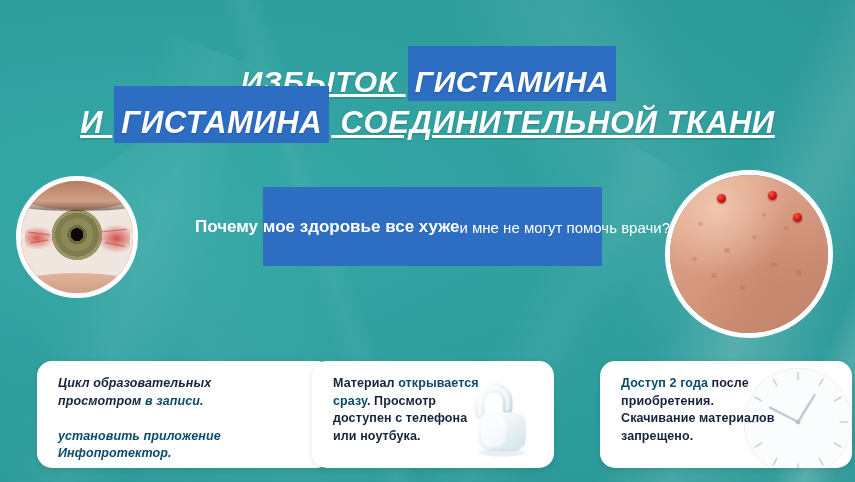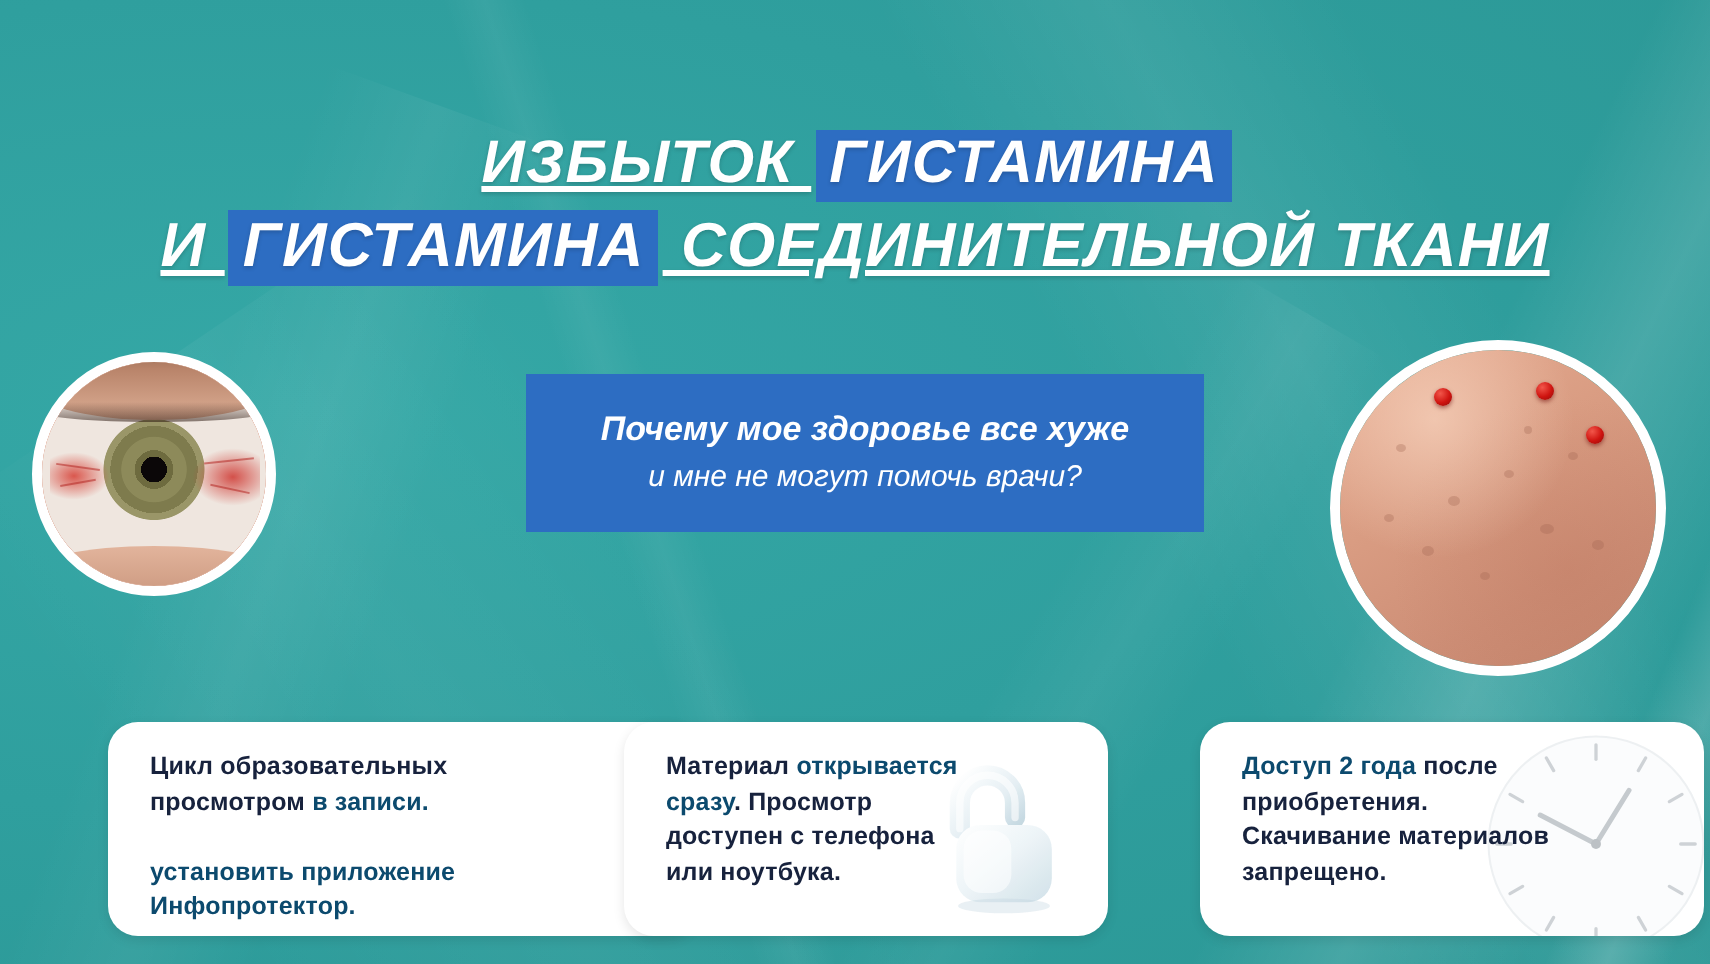--- a/index.html
+++ b/index.html
@@ -36,21 +36,21 @@
     position:absolute;left:0;right:0;top:64px;text-align:center;
     z-index:6;pointer-events:none;
   }
   .hl-line{
     display:block;white-space:nowrap;
     font-size:30px;line-height:36px;font-weight:bold;font-style:italic;
     letter-spacing:.6px;color:#ffffff;
     text-shadow:0 1px 2px rgba(0,0,0,.18);
   }
   .hl-line.l2{font-size:31px;line-height:38px;margin-top:4px;}
-  .hi{background:#2d6dc2;padding:0 7px 3px 7px;}
+  .hi{background:#2d6dc2;padding:19px 7px 3px 7px;}
   .hl-line .pl{padding:2px 2px 3px 2px;text-decoration:underline;}
 
   
   #eye-circle{
     position:absolute;left:16px;top:176px;width:122px;height:122px;border-radius:50%;
     border:5px solid #ffffff;box-sizing:border-box;overflow:hidden;z-index:5;
     background:#d9a288;
   }
   .eye-img{position:absolute;inset:0;
     background:
@@ -87,35 +87,35 @@
   }
   .pore{position:absolute;border-radius:50%;background:rgba(160,100,80,.30);}
   .angioma{position:absolute;border-radius:50%;
     background:radial-gradient(circle at 35% 30%, #f2564a 0%, #cf1410 55%, #8e0b09 100%);
     box-shadow:0 1px 2px rgba(110,10,8,.55);}
 
   
   #question-box{
     position:absolute;left:263px;top:187px;width:339px;height:79px;
     background:#2d6dc2;z-index:6;
-    display:flex;flex-direction:column;align-items:center;justify-content:center;font-style:italic;
+    display:flex;flex-direction:row;align-items:center;justify-content:center;
   }
   #question-main{
     color:#ffffff;font-size:17px;font-weight:bold;line-height:22px;white-space:nowrap;
   }
   #question-sub{
     color:#ffffff;font-size:15px;font-weight:normal;line-height:20px;white-space:nowrap;margin-top:3px;
   }
 
   
   .card{
     position:absolute;top:361px;height:107px;background:#ffffff;border-radius:15px;
     z-index:7;overflow:hidden;box-shadow:0 2px 6px rgba(0,0,0,.10);
   }
-  #card-1{left:54px;width:295px;}
+  #card-1{left:37px;width:295px;font-style:italic;}
   #card-2{left:312px;width:242px;}
   #card-3{left:568px;width:252px;margin-left:32px;}
   .card-text{
     position:relative;z-index:2;
     padding:14px 0 0 21px;
     font-size:12.5px;line-height:17.5px;font-weight:bold;
     color:#17223d;letter-spacing:.1px;
   }
   .accent{color:#0c4a6e;}
   .navy{color:#17223d;}

